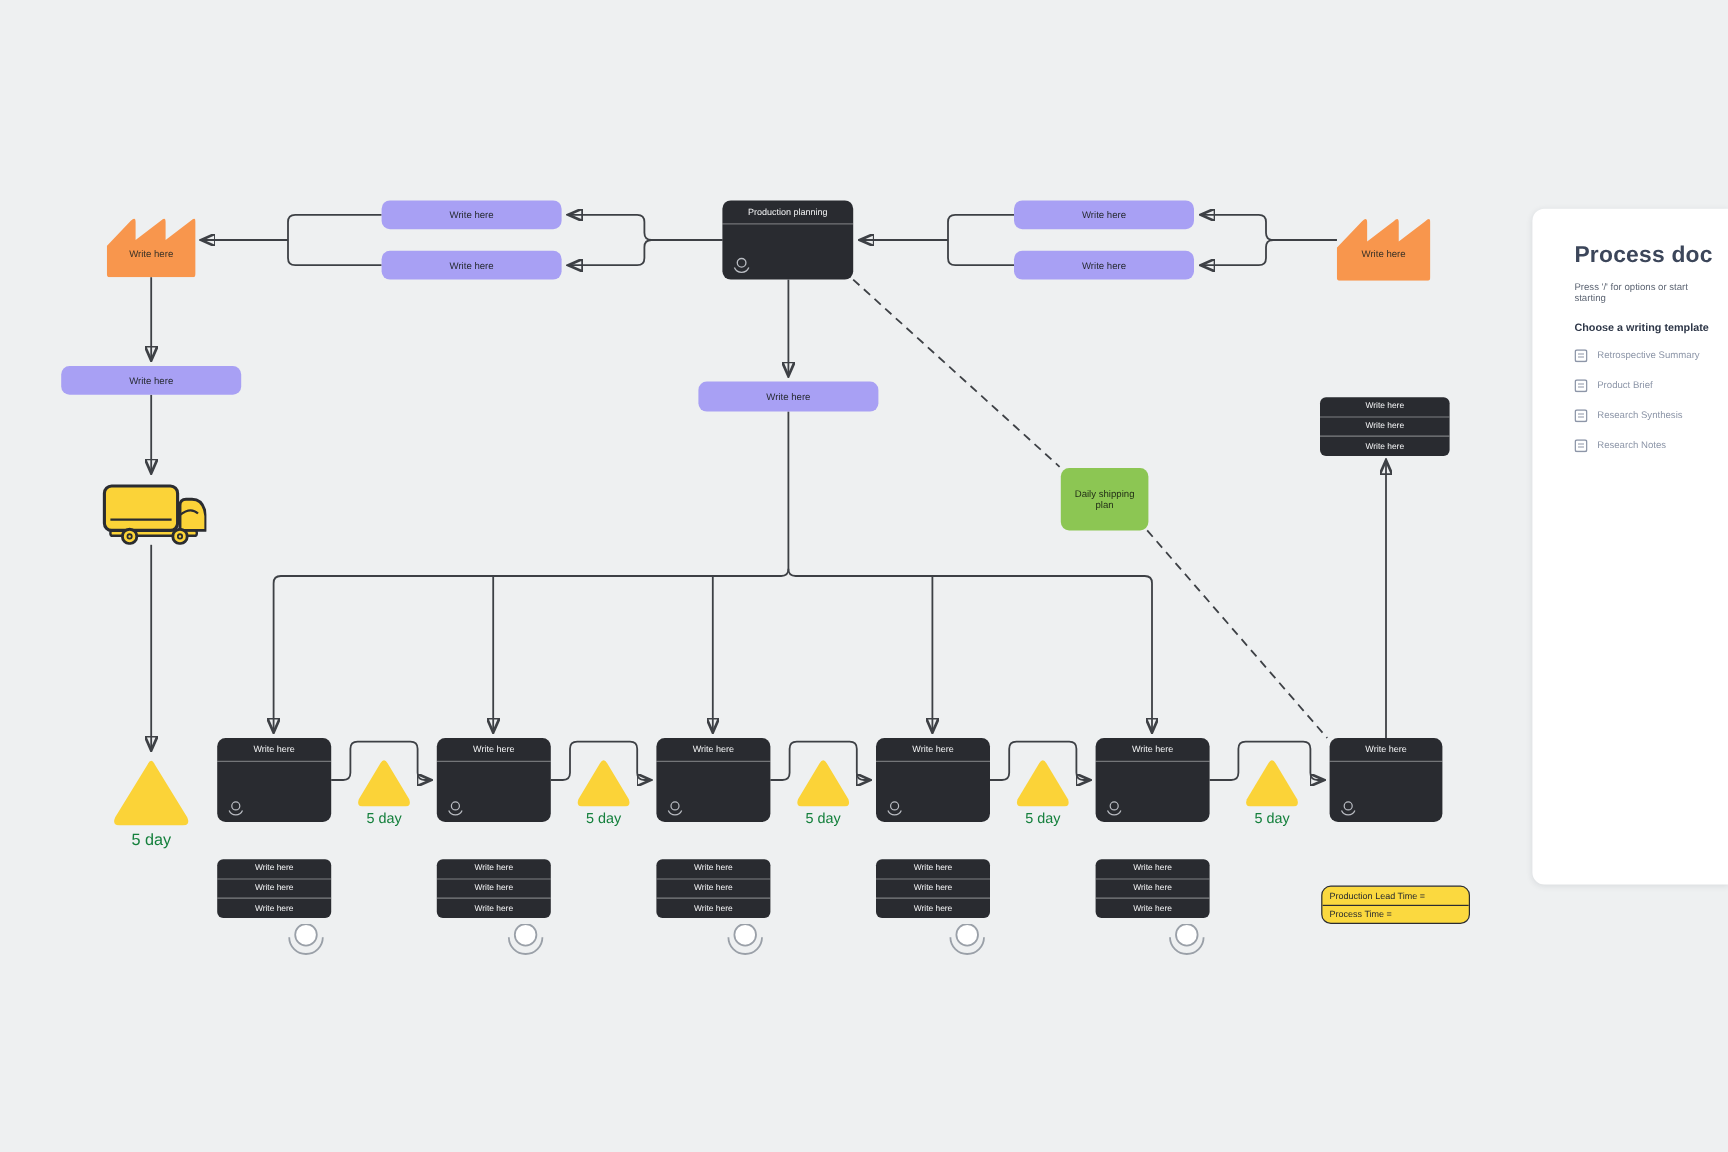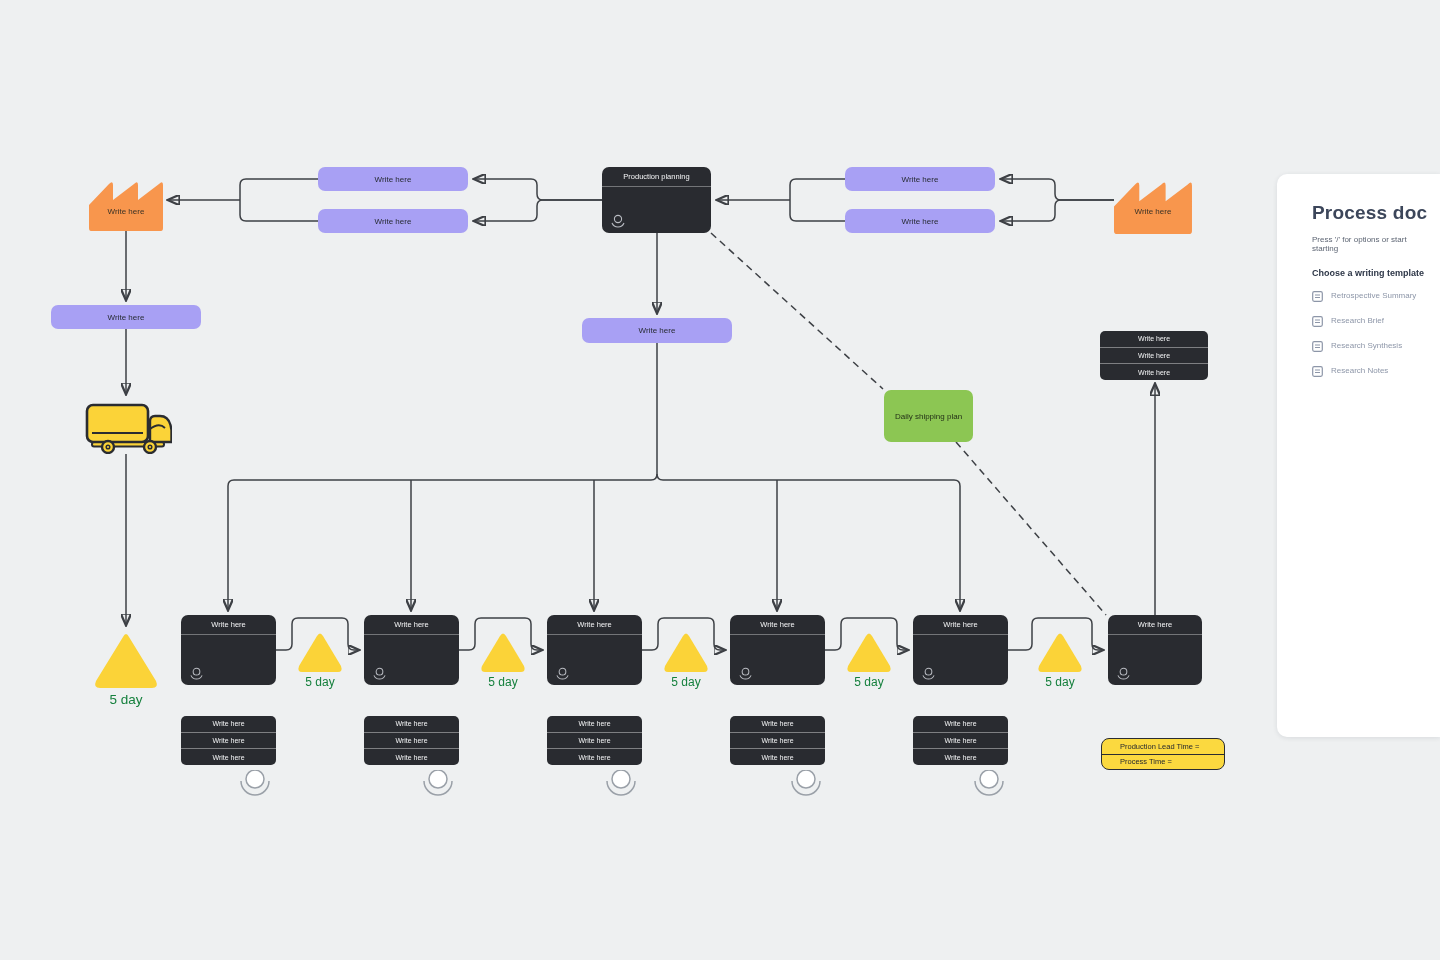--- a/index.html
+++ b/index.html
@@ -40,30 +40,30 @@
   .stack .row { flex:1; display:flex; align-items:center; justify-content:center;
     font-size:7px; color:#f4f5f6; border-bottom:1px solid rgba(255,255,255,.4); }
   .stack .row:last-child { border-bottom:none; }
 
   
   .tri { position:absolute; }
   .day-label { position:absolute; font-size:12px; color:#15803d; text-align:center; width:60px; }
   .day-label.big { font-size:13.5px; width:70px; }
 
   
-  .green-box { position:absolute; left:884px; top:390px; width:89px; height:52px;
+  .green-box { position:absolute; left:884px; top:390px; width:73px; height:52px;
     background:var(--green); border-radius:7px; display:flex; align-items:center;
-    justify-content:center; text-align:center; font-size:8px; color:#243118; padding:4px; }
+    text-align:center; font-size:8px; color:#243118; padding:4px; }
 
   
   .lead-box { position:absolute; left:1101px; top:738px; width:124px; height:32px;
     background:#fbd93f; border:1.6px solid #2a2c31; border-radius:8px; overflow:hidden;
     display:flex; flex-direction:column; }
   .lead-box .lrow { flex:1; display:flex; align-items:center; font-size:7.5px;
-    color:#26292e; padding-left:18px; border-bottom:1px solid #2a2c31; }
+    color:#26292e; padding-left:6px; border-bottom:1px solid #2a2c31; }
   .lead-box .lrow:last-child { border-bottom:none; }
 
   
   .operator { position:absolute; width:34px; height:26px; }
 
   
   .truck { position:absolute; left:84px; top:400px; width:88px; height:54px; }
 
   
   .panel { position:absolute; left:1277px; top:174px; width:163px; height:563px;
@@ -351,21 +351,21 @@
             <line x1="3" y1="6.5" x2="8" y2="6.5" stroke="#8d96a8" stroke-width="1"></line>
           </svg>
         <span>Retrospective Summary</span>
       </div>
       <div class="tmpl-item">
         <svg width="11" height="11" viewBox="0 0 11 11">
             <rect x="0.7" y="0.7" width="9.6" height="9.6" rx="1.5" fill="none" stroke="#8d96a8" stroke-width="1.2"></rect>
             <line x1="3" y1="4" x2="8" y2="4" stroke="#8d96a8" stroke-width="1"></line>
             <line x1="3" y1="6.5" x2="8" y2="6.5" stroke="#8d96a8" stroke-width="1"></line>
           </svg>
-        <span>Research Brief</span>
+        <span>Product Brief</span>
       </div>
       <div class="tmpl-item">
         <svg width="11" height="11" viewBox="0 0 11 11">
             <rect x="0.7" y="0.7" width="9.6" height="9.6" rx="1.5" fill="none" stroke="#8d96a8" stroke-width="1.2"></rect>
             <line x1="3" y1="4" x2="8" y2="4" stroke="#8d96a8" stroke-width="1"></line>
             <line x1="3" y1="6.5" x2="8" y2="6.5" stroke="#8d96a8" stroke-width="1"></line>
           </svg>
         <span>Research Synthesis</span>
       </div>
       <div class="tmpl-item">

